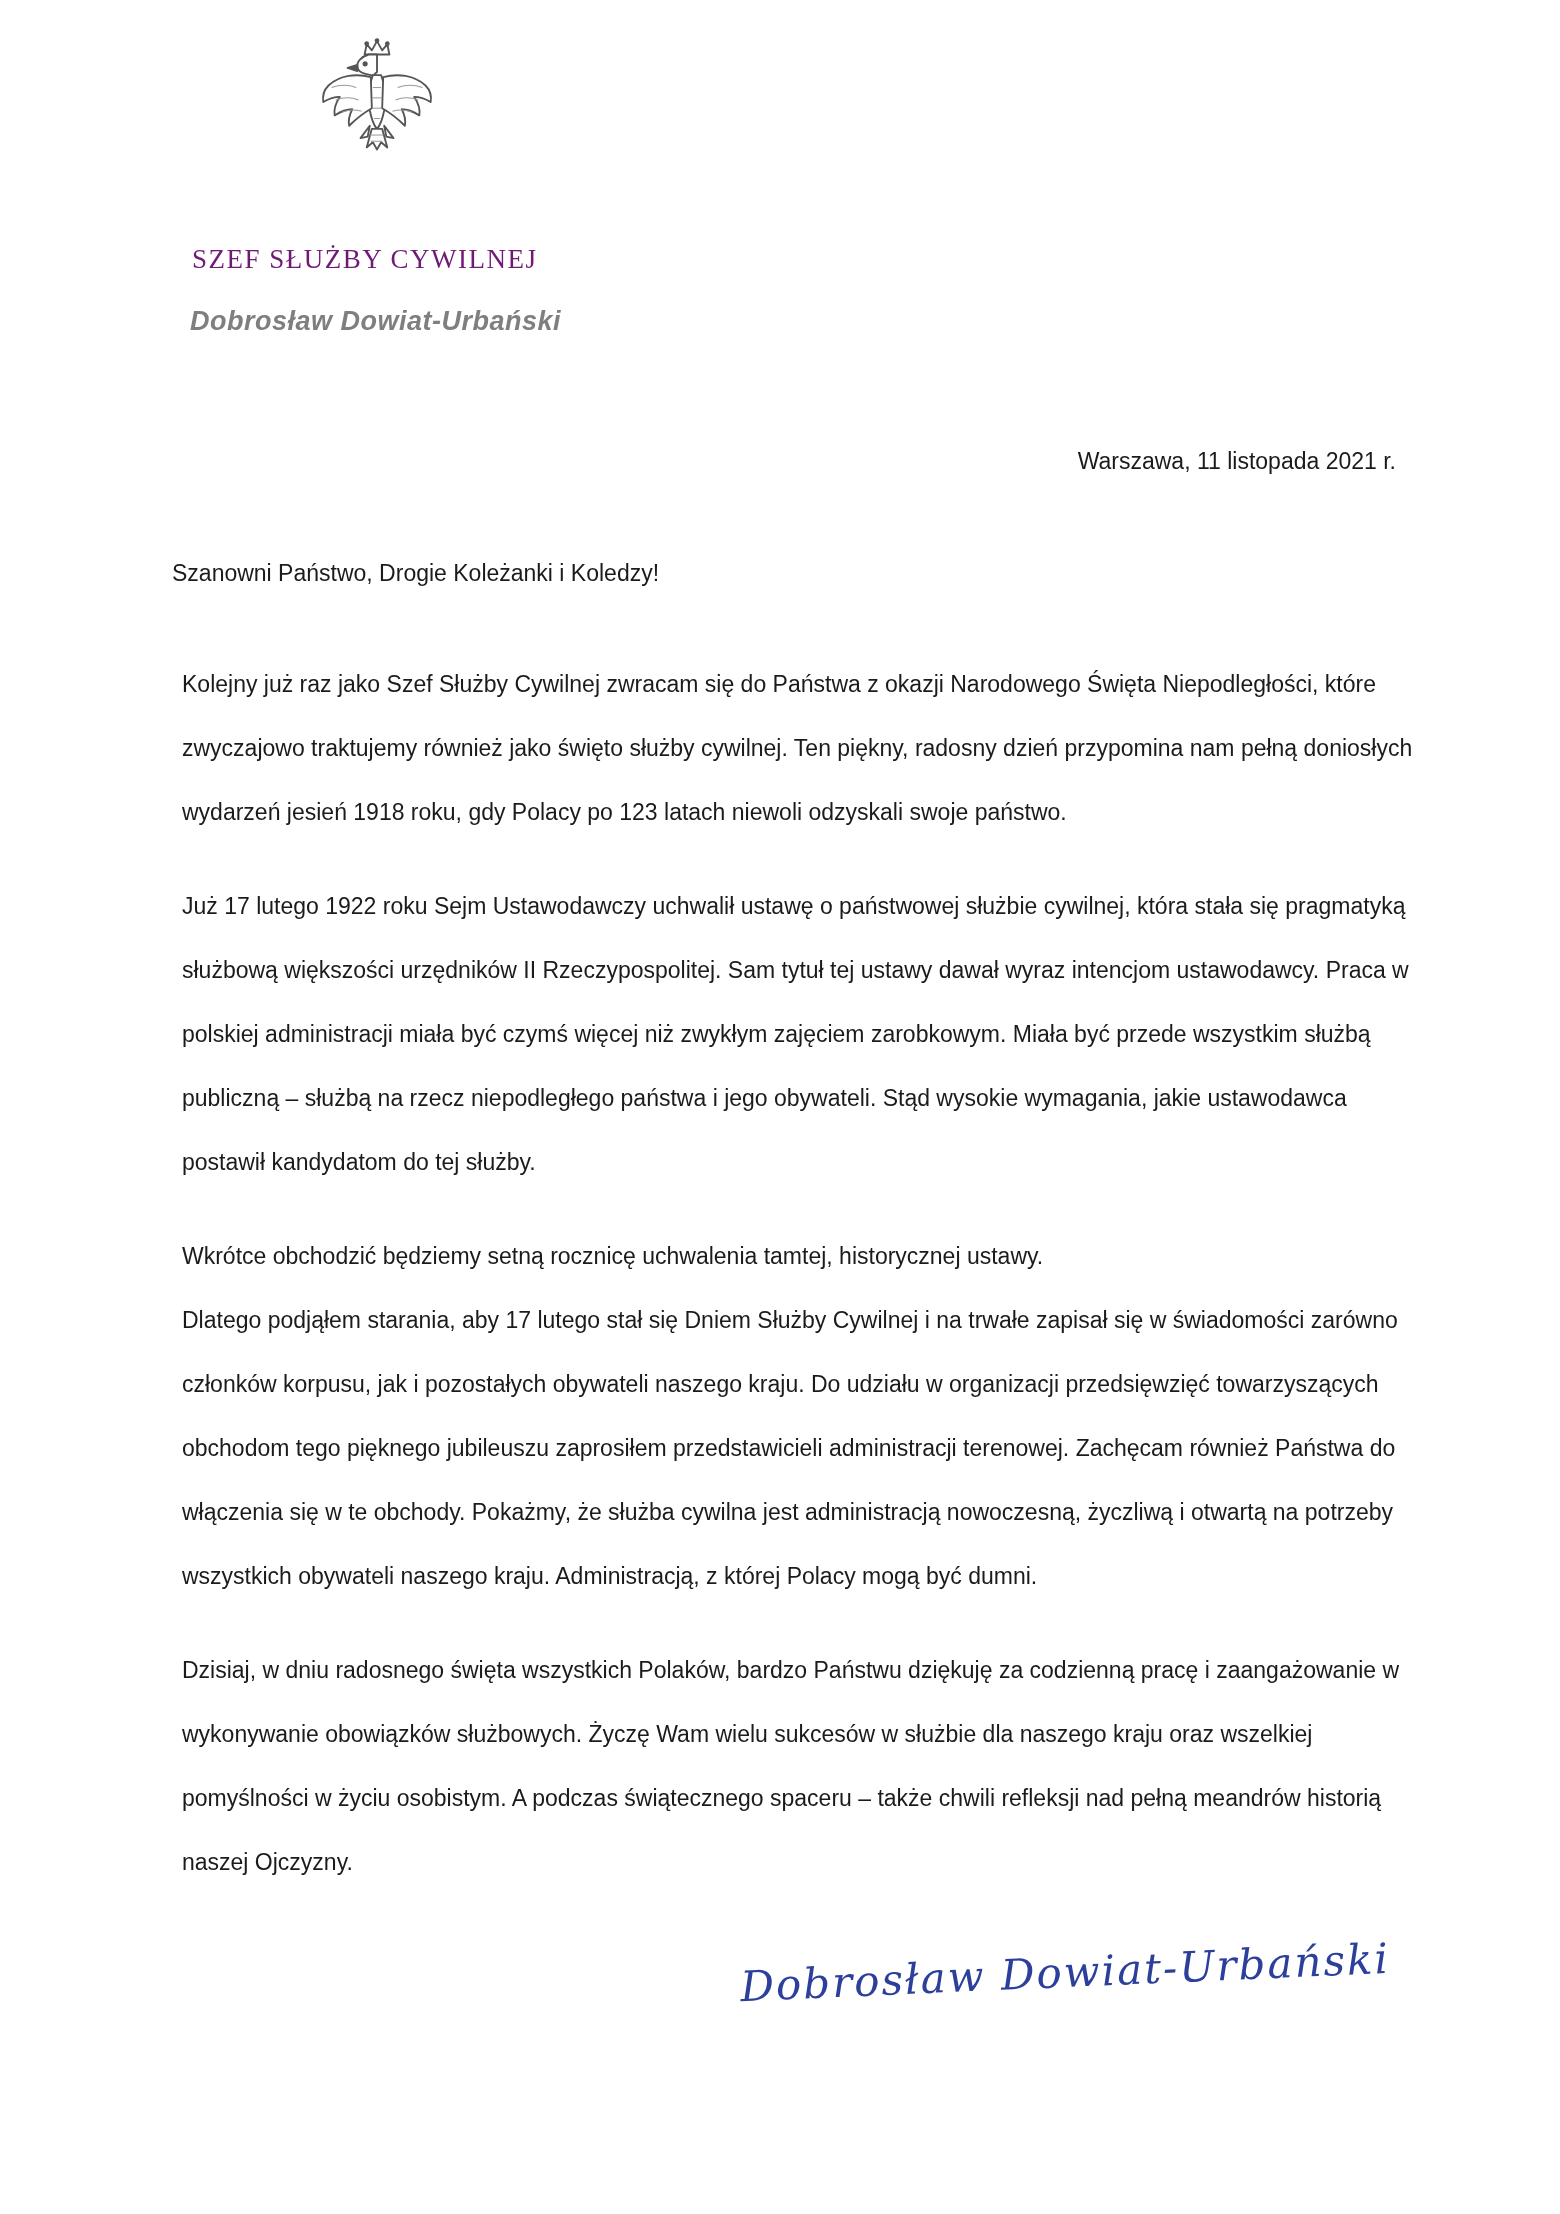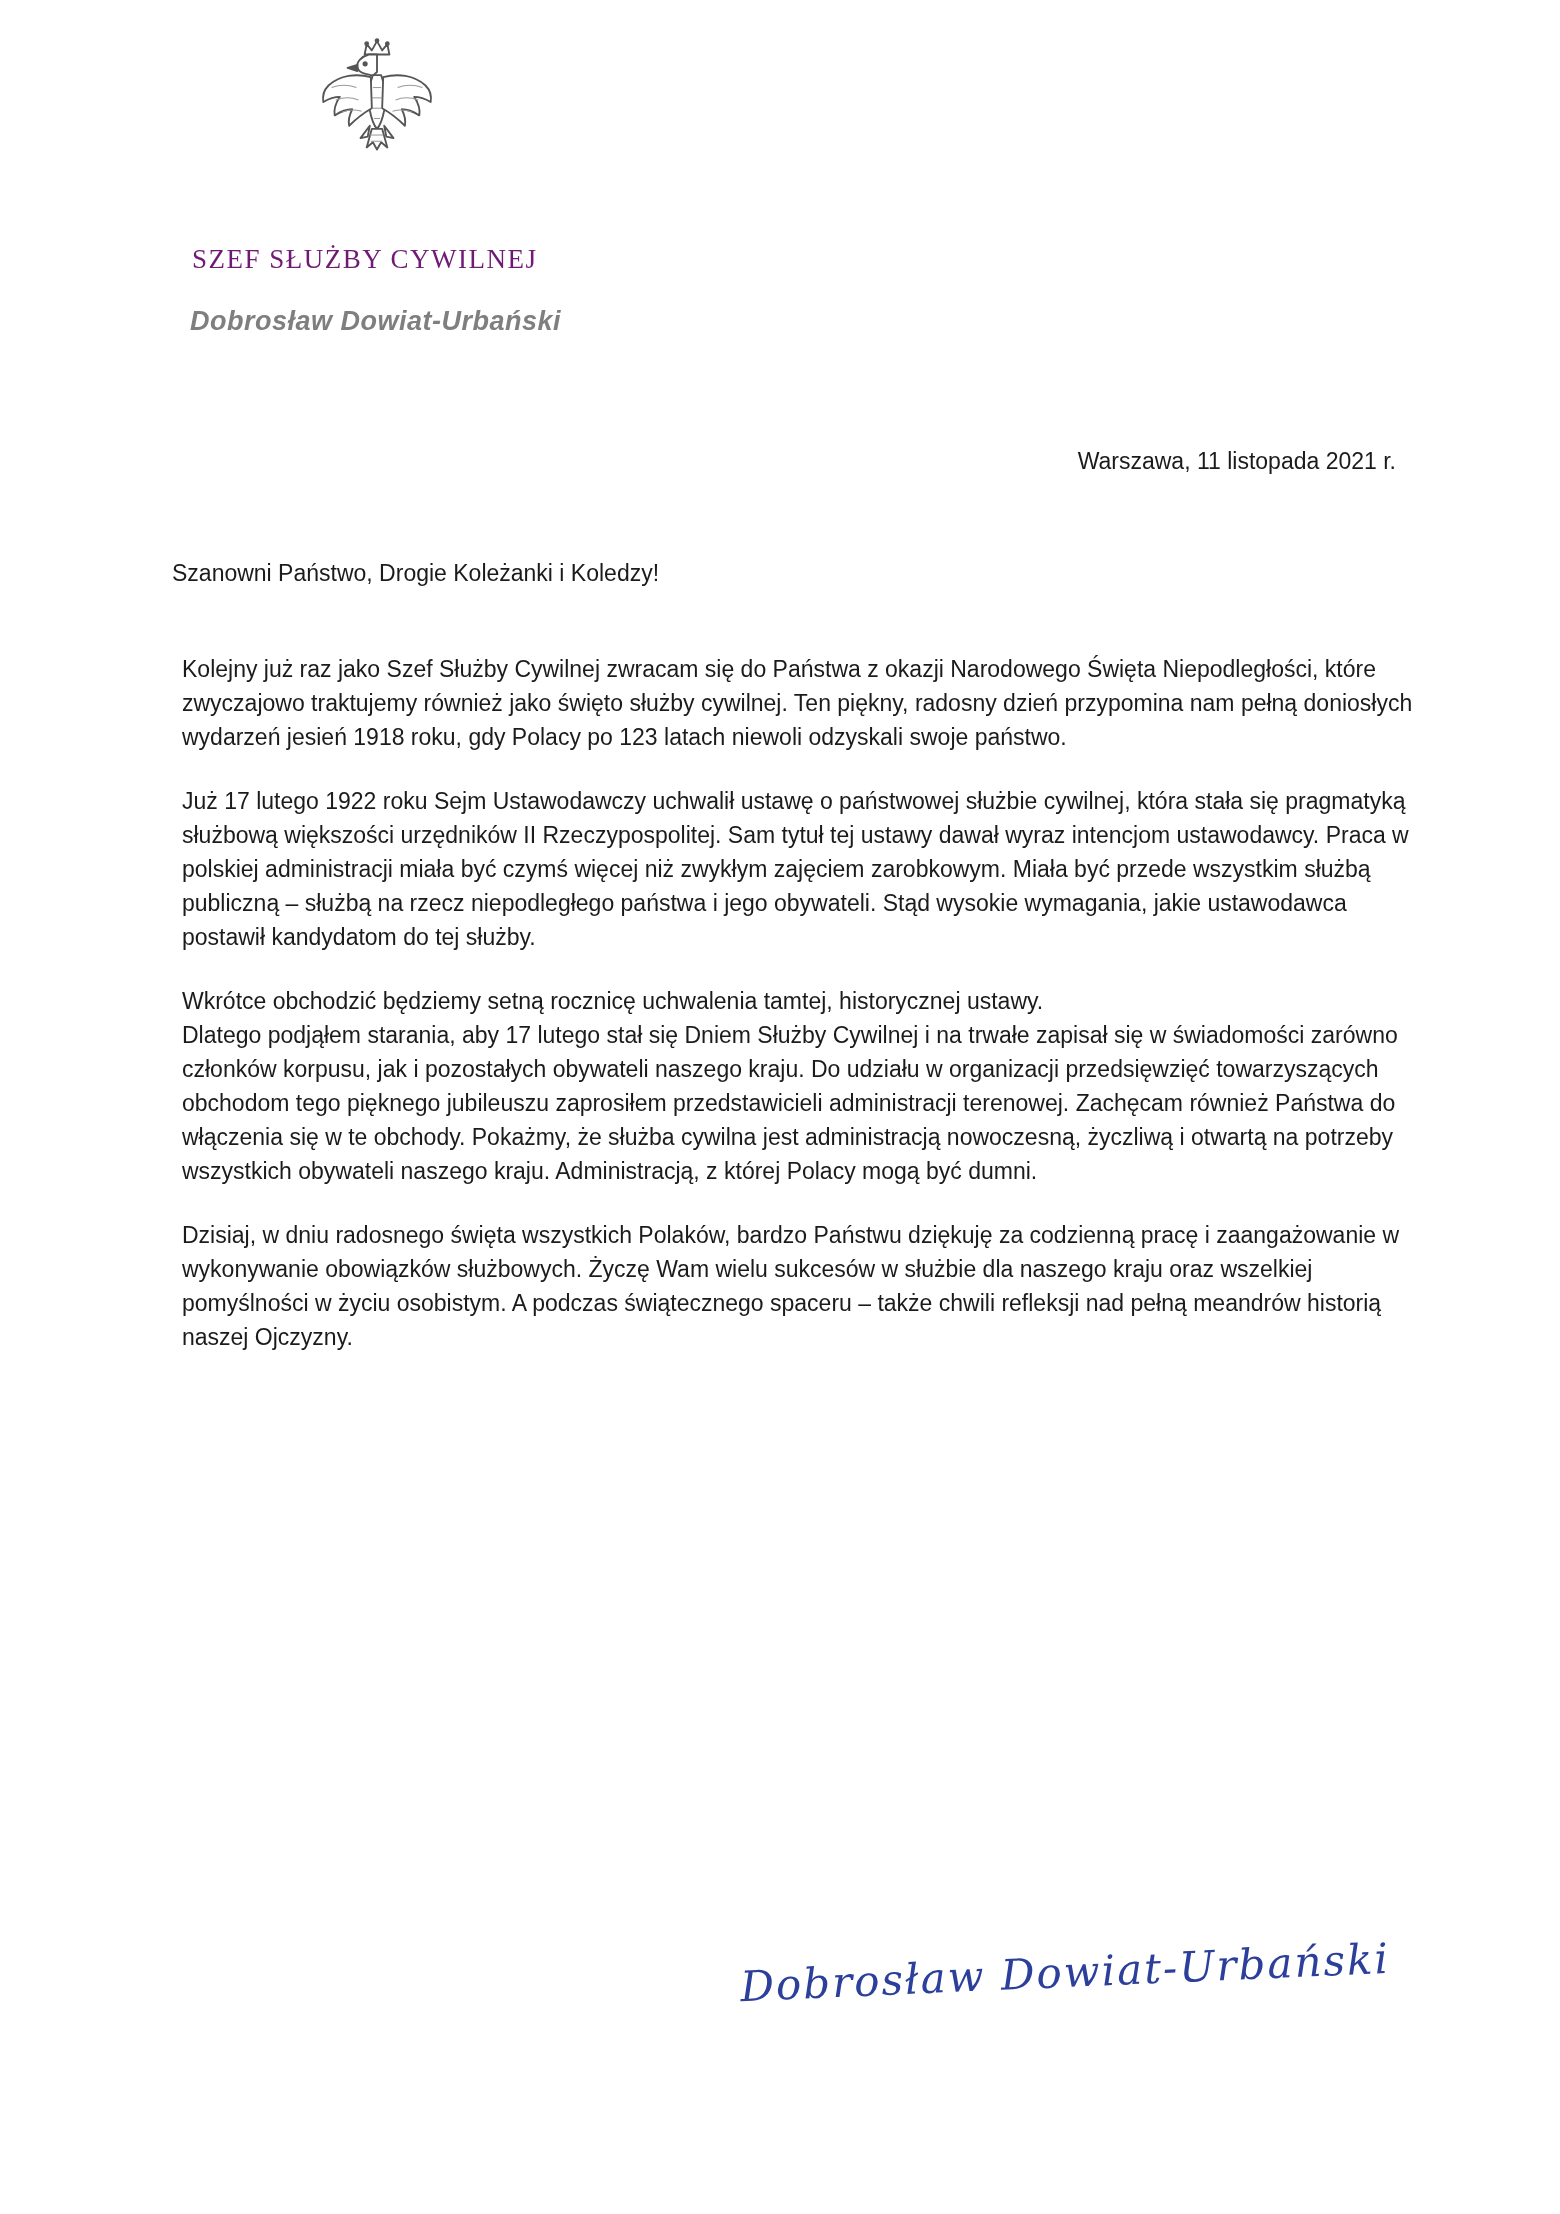--- a/index.html
+++ b/index.html
@@ -62,21 +62,21 @@
     left:172px;
     top:560px;
     font-size:23px;
   }
   .letter-body{
     position:absolute;
     left:182px;
     top:652px;
     width:1232px;
     font-size:23px;
-    line-height:34px;
+    line-height:64px;
   }
   .para{
     margin:0 0 30px 0;
     white-space:pre-wrap;
   }
   .signature-script{
     position:absolute;
     right:170px;
     top:1948px;
     font-family:"DejaVu Serif", serif;

